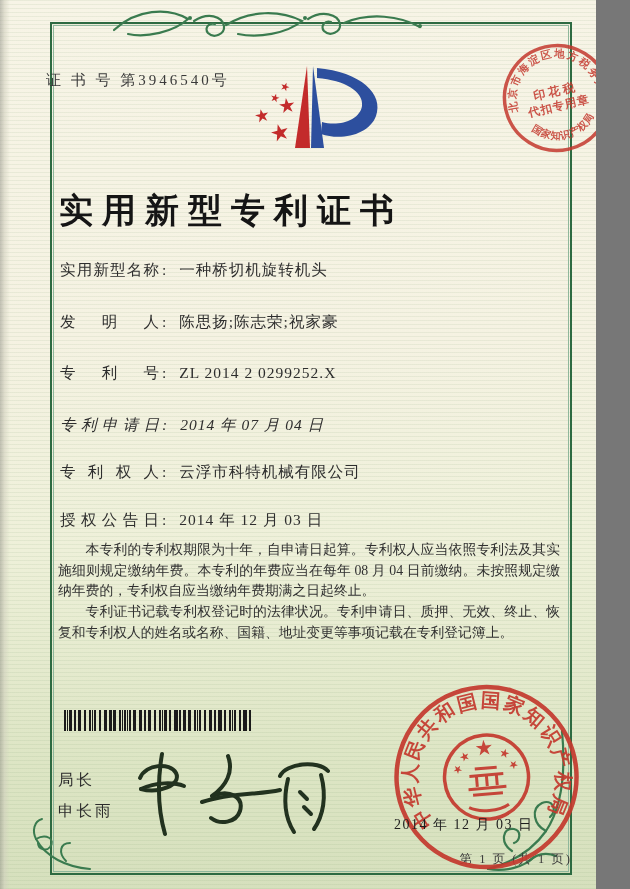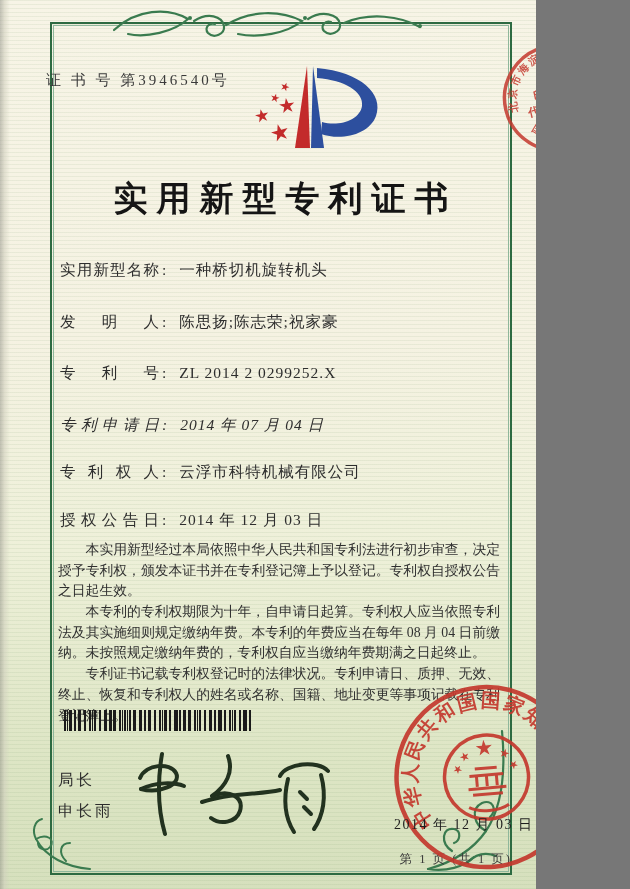--- a/index.html
+++ b/index.html
@@ -1,30 +1,30 @@
 <!DOCTYPE html>
 <html style="--seal_red: #c4392e; --frame_green: #2d6a41; --ornament_green: #3a7b4f; --logo_blue: #2d4f9e; --logo_red: #c32b2b;"><head>
 <meta charset="utf-8">
 <style>
   html,body{margin:0;padding:0;background:#777;}
   .page{
-    position:relative;width:536px;height:889px;overflow:hidden;
+    position:relative;width:596px;height:889px;overflow:hidden;
     background:
       repeating-linear-gradient(180deg, rgba(110,150,100,0.10) 0 1px, rgba(0,0,0,0) 1px 4px),
       linear-gradient(180deg,#f7f4e6 0%,#f5f2e2 38%,#eef0d9 62%,#dde5c4 86%,#d6e0bd 100%);
     font-family:"Liberation Serif","DejaVu Serif",serif;color:#2b2b2b;
   }
   .scan-edge{position:absolute;left:0;top:0;bottom:0;width:10px;
     background:linear-gradient(90deg,#96968c,#cfcdbd 45%,rgba(0,0,0,0));opacity:.55;}
   .frame{position:absolute;left:50px;top:22px;right:24px;bottom:14px;
     border:2.5px solid var(--frame_green,#2d6a41);}
   .frame::after{content:"";position:absolute;inset:1px;border:1px solid #8fb79b;}
   .abs{position:absolute;}
   .cert-no{left:46px;top:71px;font-size:15px;letter-spacing:3px;color:#3a3a3a;}
-  .title{left:50px;right:24px;top:176px;text-align:center;font-size:34px;font-weight:700;
+  .title{left:50px;right:24px;top:188px;text-align:left;font-size:34px;font-weight:700;
     letter-spacing:9px;padding-left:9px;color:#151515;}
   .row{left:60px;font-size:15.5px;color:#2e2e2e;letter-spacing:1px;white-space:nowrap;}
   .flabel{display:inline-block;width:100px;text-align:justify;text-align-last:justify;}
   .colon{margin:0 12px 0 2px;}
   .paras{left:58px;right:36px;top:540px;font-size:13.8px;line-height:1.5;
     text-align:justify;color:#303030;}
   .paras p{margin:0;text-indent:2em;}
   .barcode{left:64px;top:710px;width:188px;height:21px;
     background-image:
       repeating-linear-gradient(90deg,#1a1a1a 0 2px,rgba(0,0,0,0) 2px 5px),
@@ -135,21 +135,20 @@
     <span class="flabel">专利申请日</span><span class="colon">:</span><span>2014 年 07 月 04 日</span>
   </div>
   <div class="abs row" style="top:462px;">
     <span class="flabel">专利权人</span><span class="colon">:</span><span>云浮市科特机械有限公司</span>
   </div>
   <div class="abs row" style="top:510px;">
     <span class="flabel">授权公告日</span><span class="colon">:</span><span>2014 年 12 月 03 日</span>
   </div>
 
   <div class="abs paras">
-    <p>本实用新型经过本局依照中华人民共和国专利法进行初步审查，决定授予专利权，颁发本证书并在专利登记簿上予以登记。专利权自授权公告之日起生效。</p>
     <p>本专利的专利权期限为十年，自申请日起算。专利权人应当依照专利法及其实施细则规定缴纳年费。本专利的年费应当在每年 08 月 04 日前缴纳。未按照规定缴纳年费的，专利权自应当缴纳年费期满之日起终止。</p>
     <p>专利证书记载专利权登记时的法律状况。专利申请日、质押、无效、终止、恢复和专利权人的姓名或名称、国籍、地址变更等事项记载在专利登记簿上。</p>
   </div>
 
   <div class="abs barcode"></div>
 
   <div class="abs director">
     <div>局长</div>
     <div>申长雨</div>
   </div>

